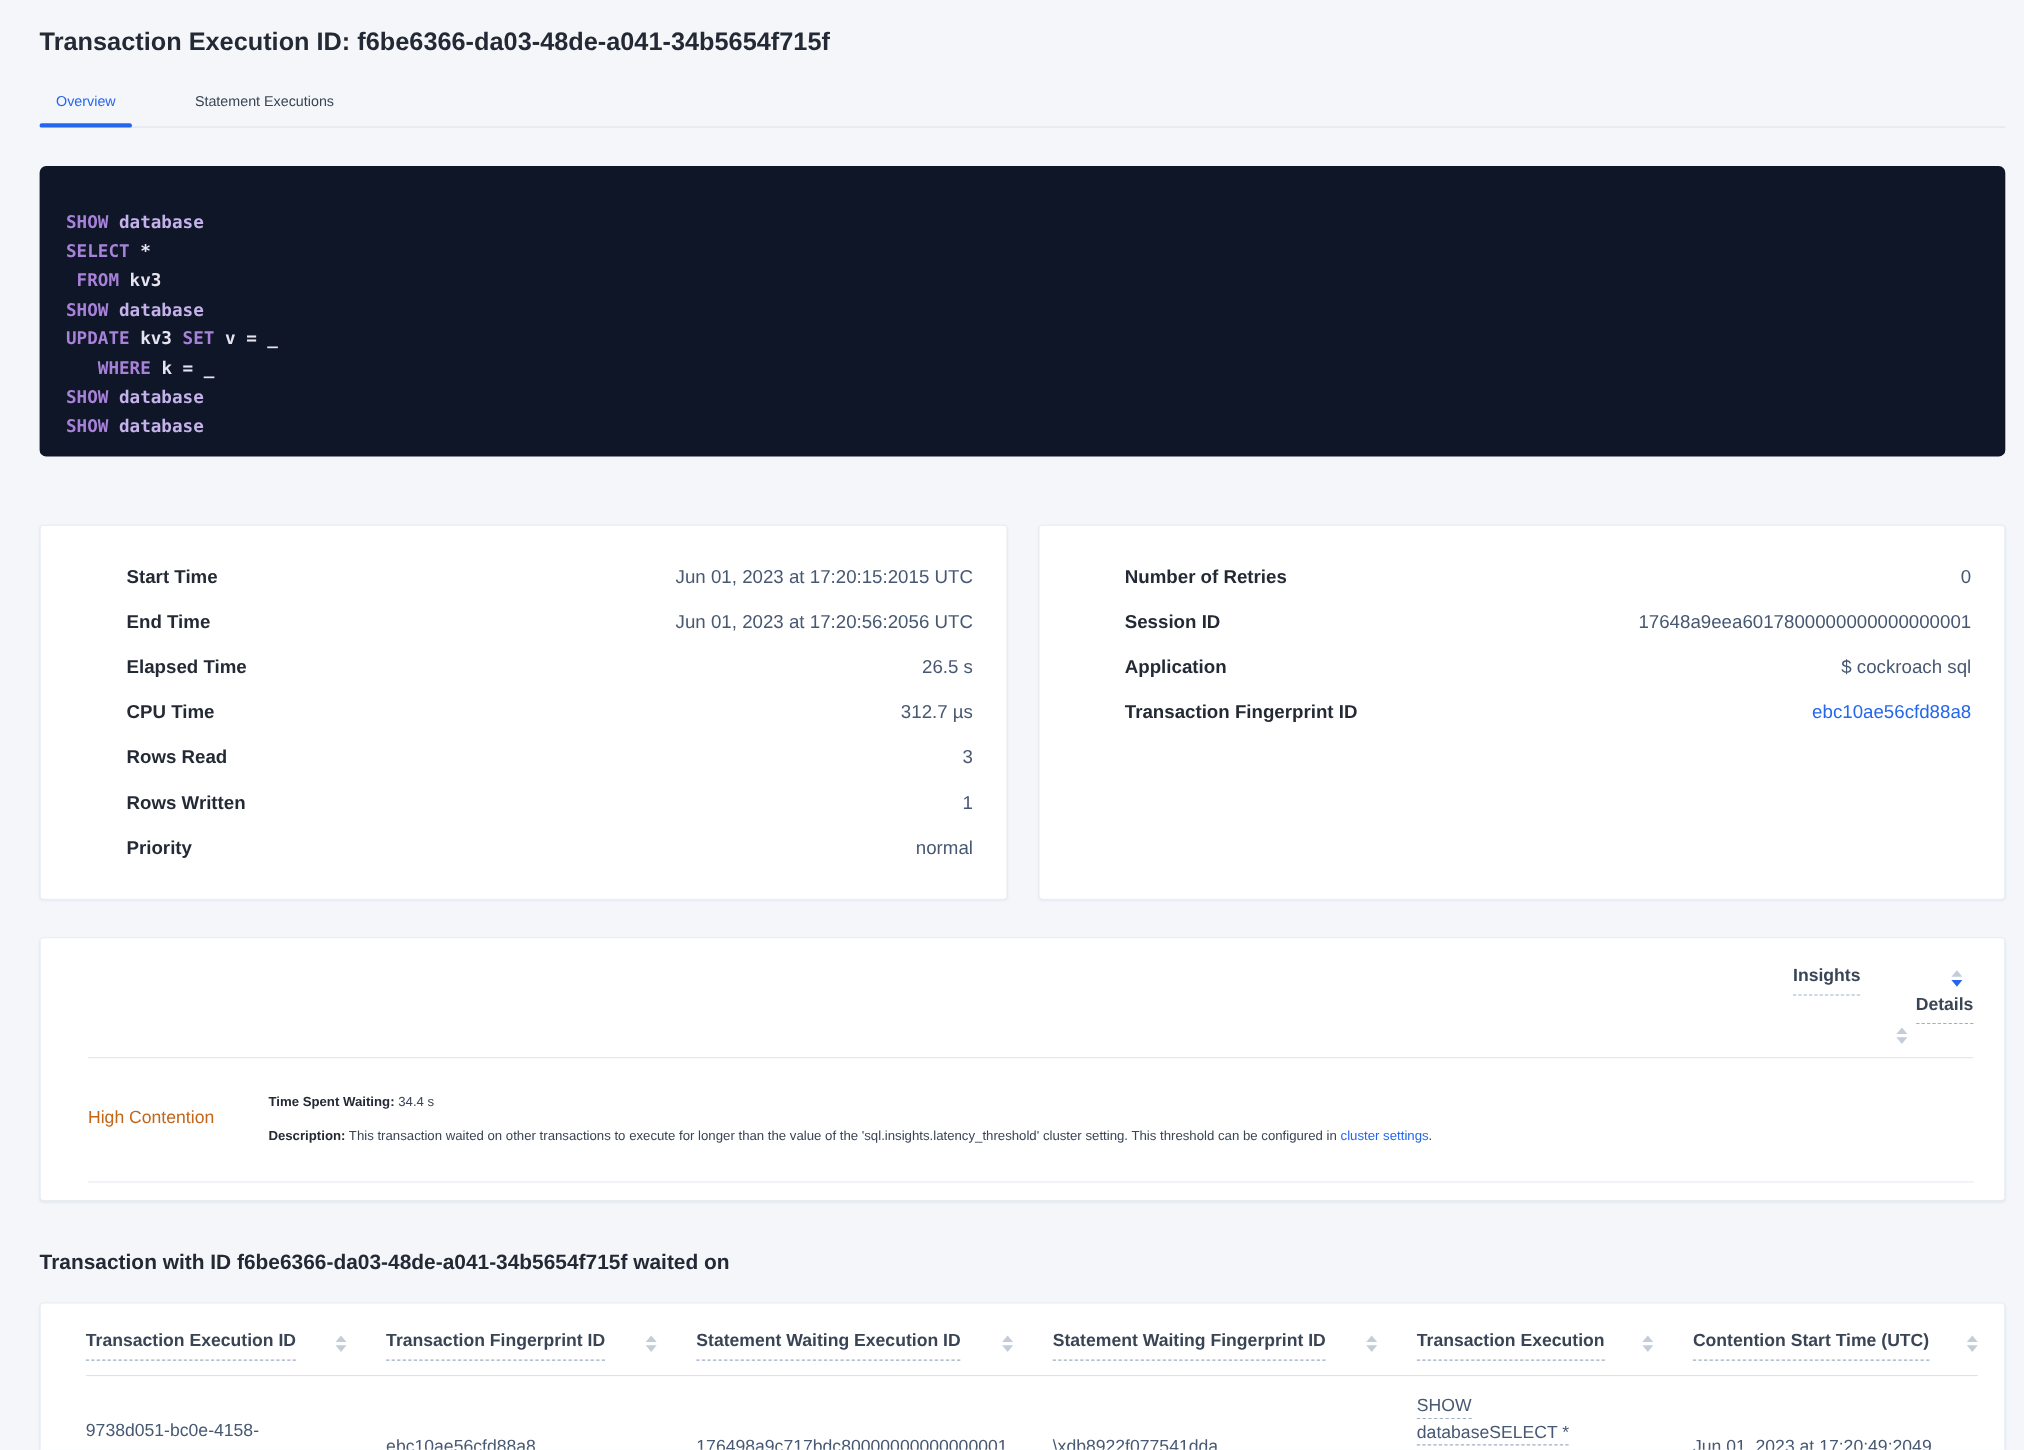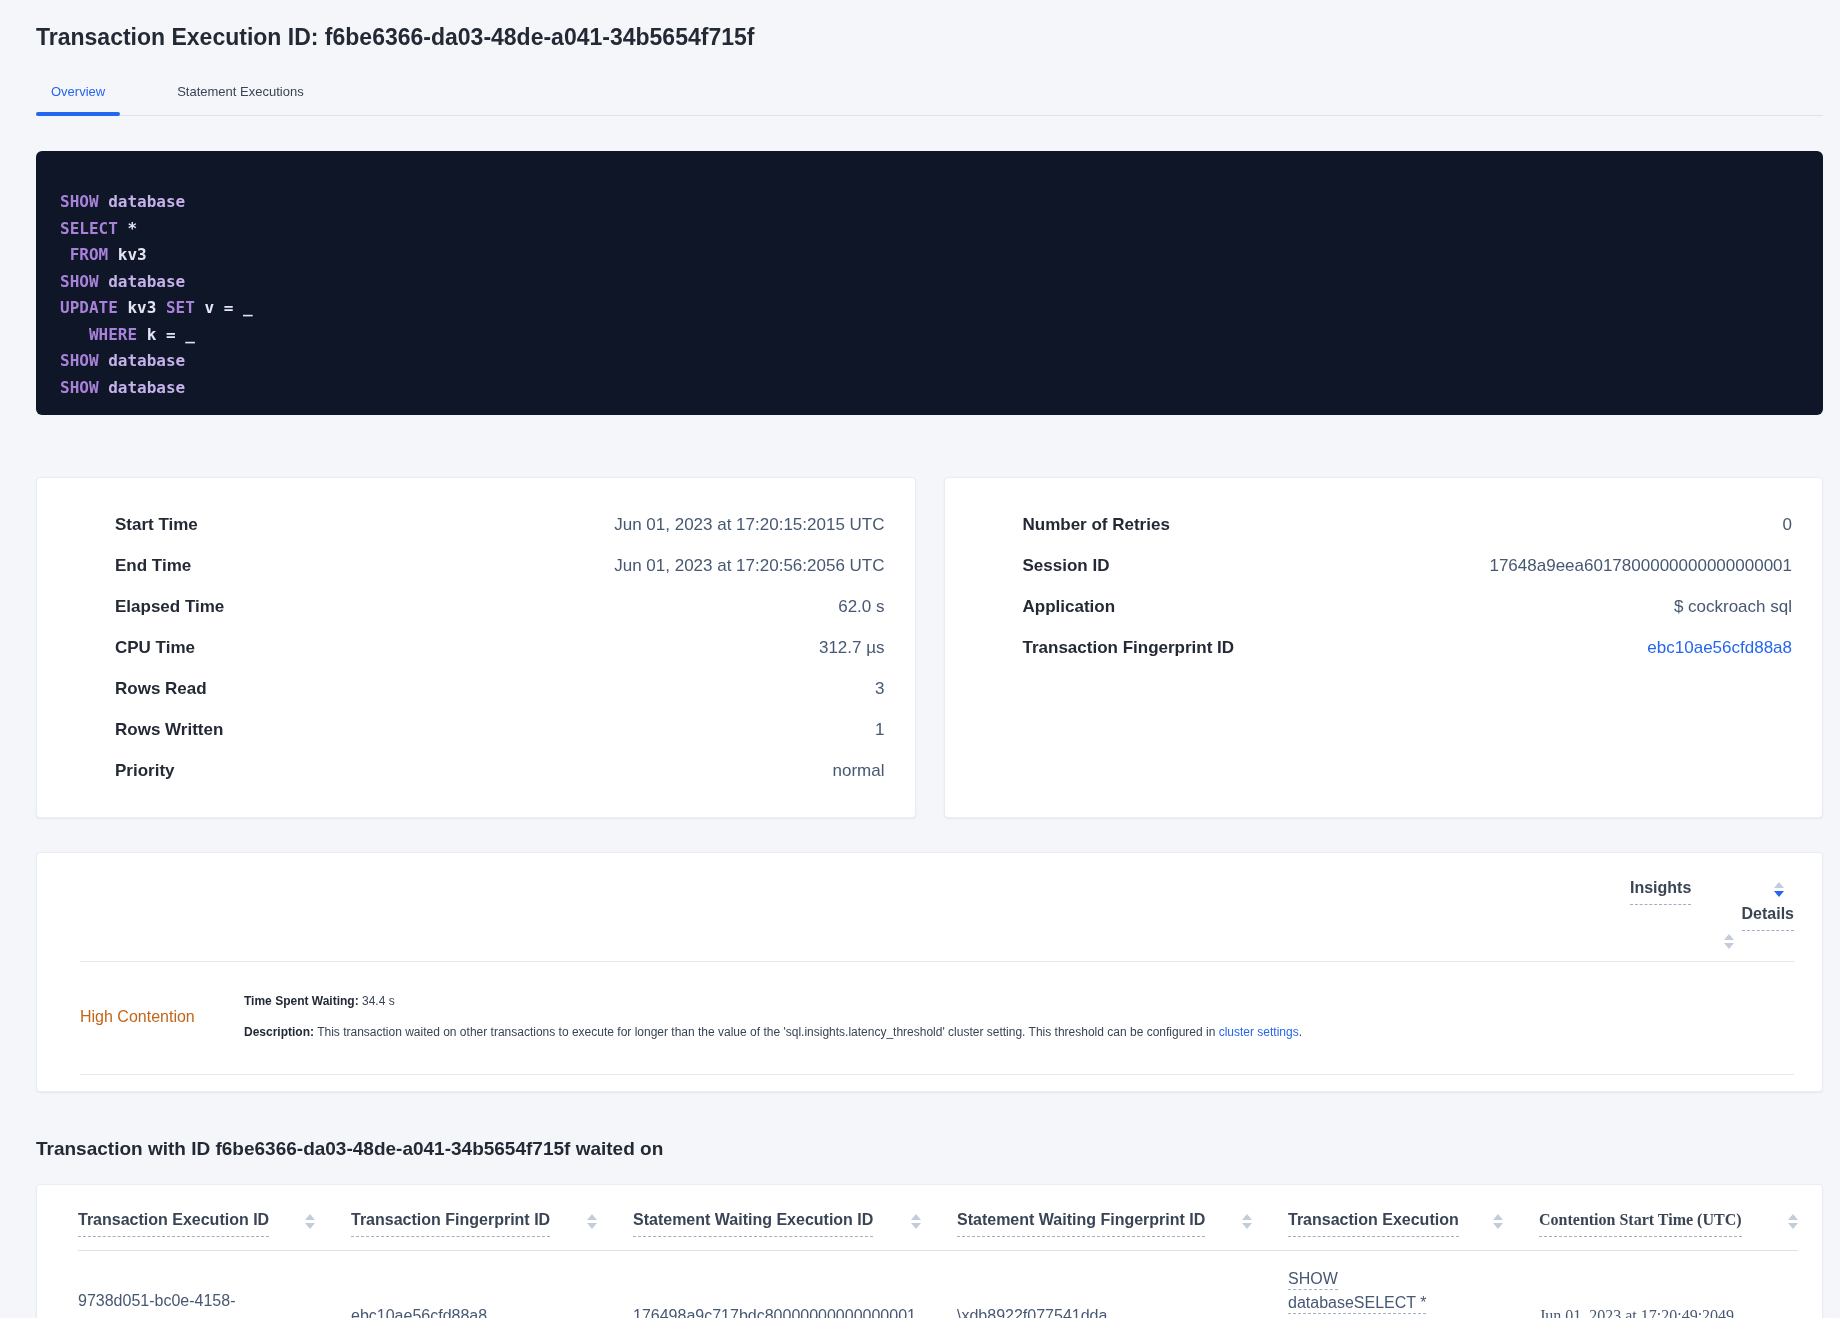--- a/index.html
+++ b/index.html
@@ -90,21 +90,21 @@
   .ins-details b{color:var(--heading-text);}
   .text-link{color:var(--accent-blue);cursor:pointer;}
 
   
   .waited-heading{margin-top:46px;font-size:19px;font-weight:700;color:var(--heading-text);}
   .waited-card{margin-top:24px;padding:26px 24px 0 41px;height:206px;overflow:hidden;}
   .wt-header{display:flex;}
   .wt-cell{display:flex;align-items:flex-start;padding-right:36px;}
   .wt-cell .sort-icon{margin-left:auto;}
   .wt-cell:last-child{padding-right:0;}
-  .c1{width:273px;}.c2{width:282px;}.c3{width:324px;}.c4{width:331px;}.c5{width:251px;}.c6{flex:1;font-family:Liberation Serif, serif;}
+  .c1{width:273px;}.c2{width:282px;}.c3{width:324px;}.c4{width:331px;}.c5{width:251px;}.c6{flex:1;}
   .wt-divider{border:none;border-top:1px solid #dde3ec;margin-top:13px;}
   .wt-row{display:flex;align-items:center;min-height:128px;}
   .wt-val{font-size:16px;line-height:29px;color:var(--body-text);word-break:break-word;}
   .wt-val.narrow{max-width:190px;}
   .stmt-link{
     display:inline;max-width:176px;font-size:16px;line-height:24px;color:#475872;cursor:pointer;
     border-bottom:1px dashed #9fafc4;padding-bottom:2px;
     -webkit-box-decoration-break:clone;box-decoration-break:clone;
   }
   .stmt-wrap{max-width:176px;}
@@ -140,21 +140,21 @@
       <div class="summary-row">
         <span class="summary-label">Start Time</span>
         <span class="summary-value">Jun 01, 2023 at 17:20:15:2015 UTC</span>
       </div>
       <div class="summary-row">
         <span class="summary-label">End Time</span>
         <span class="summary-value">Jun 01, 2023 at 17:20:56:2056 UTC</span>
       </div>
       <div class="summary-row">
         <span class="summary-label">Elapsed Time</span>
-        <span class="summary-value">62.0 s</span>
+        <span class="summary-value">26.5 s</span>
       </div>
       <div class="summary-row">
         <span class="summary-label">CPU Time</span>
         <span class="summary-value">312.7 µs</span>
       </div>
       <div class="summary-row">
         <span class="summary-label">Rows Read</span>
         <span class="summary-value">3</span>
       </div>
       <div class="summary-row">

